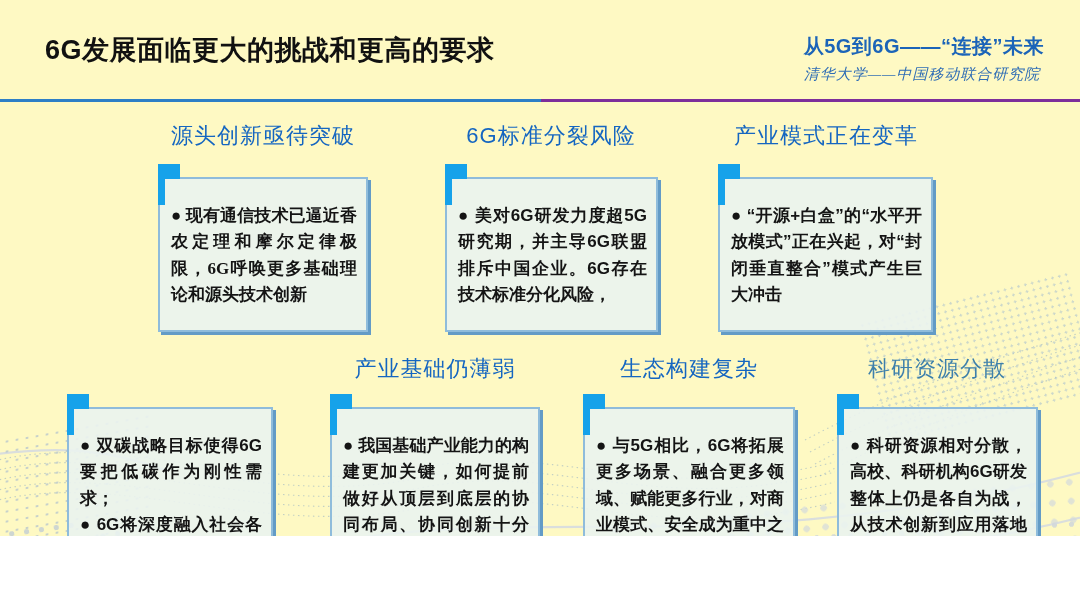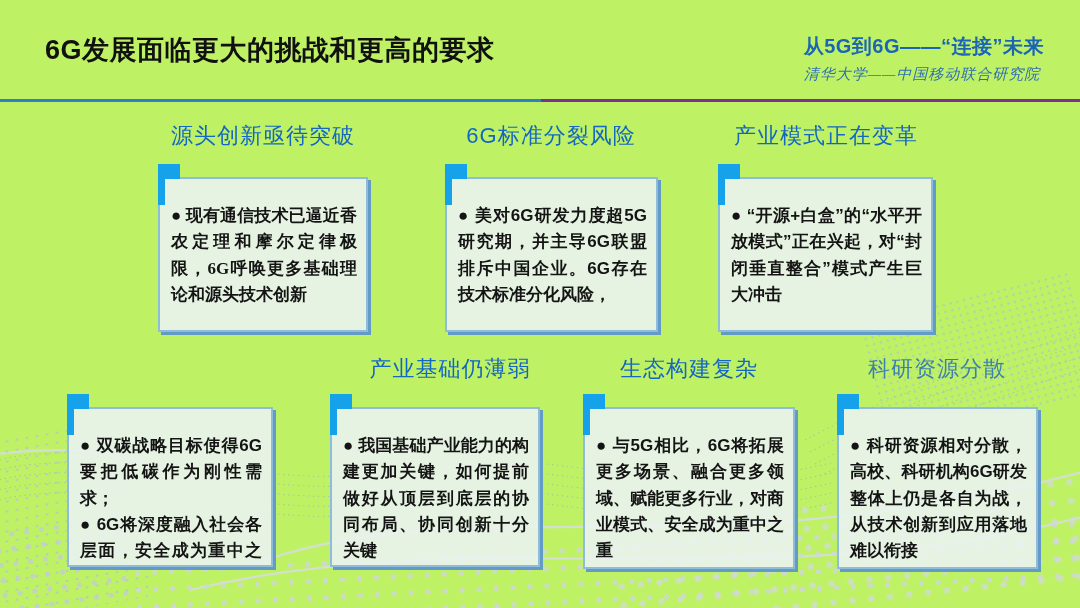--- a/index.html
+++ b/index.html
@@ -1,17 +1,17 @@
 <!DOCTYPE html>
 <html style="--accent_blue: #1566C1; --title_teal: #3E80AB; --tagline_blue: #1B64B8; --affil_blue: #2F6DB5; --rule_blue: #2D7FC6; --rule_purple: #7D2E9B; --corner_blue: #16A2EA; --card_border: #8FBCDB; --card_shadow: #639BC6;"><head>
 <meta charset="utf-8">
 <style>
   html,body{margin:0;padding:0;background:#ffffff;}
   .slide{
-    position:relative;width:1080px;height:608px;overflow:hidden;background:#bef264;
+    position:relative;width:1080px;height:536px;overflow:hidden;background:#fef9c3;
     font-family:"Liberation Sans","DejaVu Sans",sans-serif;
   }
   
   .header-title{
     position:absolute;left:45px;top:32px;z-index:4;
     font-size:27px;font-weight:bold;color:#111111;letter-spacing:0.5px;white-space:nowrap;
   }
   .header-right{position:absolute;right:36px;top:33px;z-index:4;text-align:left;}
   .tagline{font-size:20px;font-weight:bold;color:var(--tagline_blue);white-space:nowrap;letter-spacing:0.5px;}
   .affil{
@@ -22,21 +22,21 @@
   .rule-blue{left:0;width:541px;background:var(--rule_blue);}
   .rule-purple{left:541px;width:539px;background:var(--rule_purple);}
 
   
   .card-title{
     position:absolute;z-index:3;width:320px;text-align:center;
     font-size:22px;font-weight:normal;color:var(--accent_blue);letter-spacing:1px;white-space:nowrap;
   }
   .card-title.teal{color:var(--title_teal);}
   .t1{left:103px;top:121px;} .t2{left:391px;top:121px;} .t3{left:666px;top:121px;}
-  .t4{left:10px;top:354px;}  .t5{left:290px;top:354px;} .t6{left:529px;top:354px;} .t7{left:777px;top:354px;}
+  .t4{left:10px;top:354px;}  .t5{left:275px;top:354px;} .t6{left:529px;top:354px;} .t7{left:777px;top:354px;}
 
   
   .card{
     position:absolute;z-index:2;
     background:rgba(234,243,240,0.90);
     border:2px solid var(--card_border);
     box-shadow:3px 3px 0 var(--card_shadow);
     box-sizing:border-box;
   }
   .c1{left:158px;top:177px;width:210px;height:155px;font-family:Liberation Serif, serif;}

